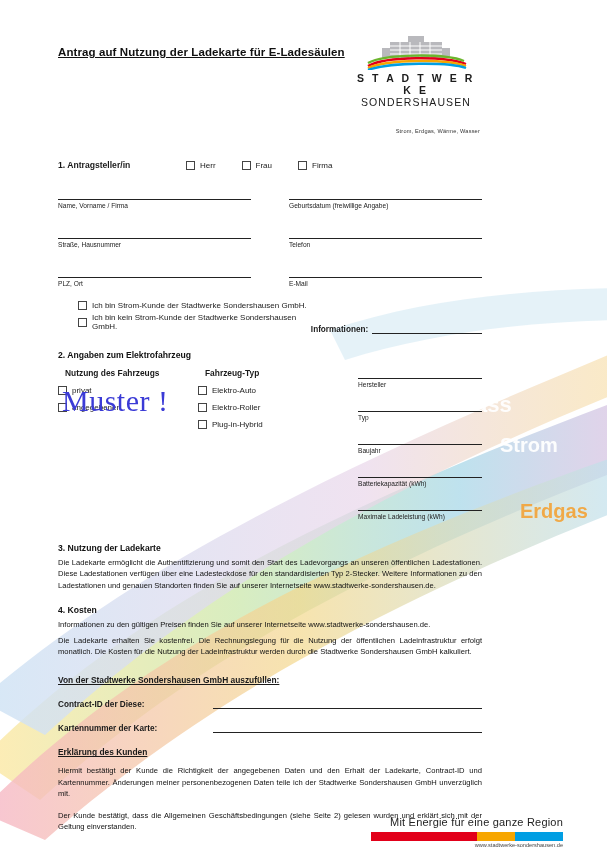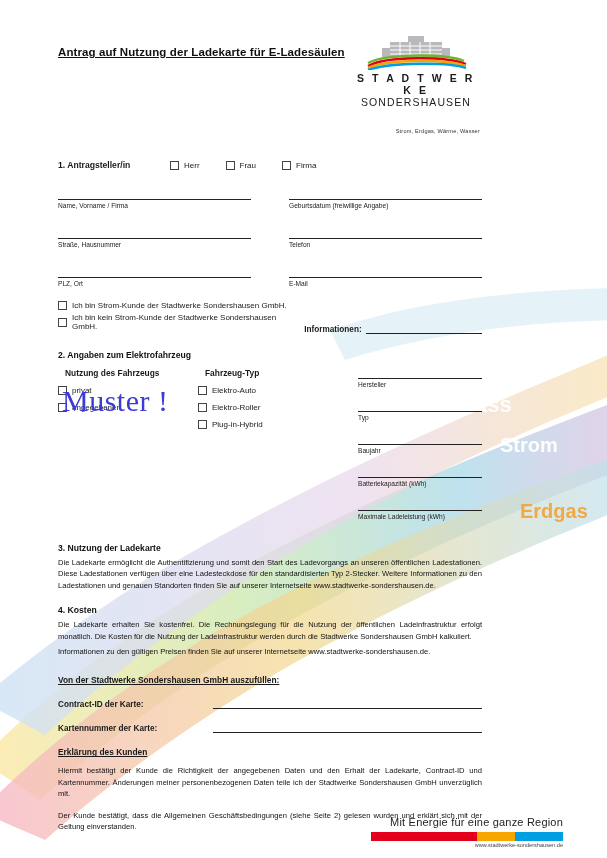--- a/index.html
+++ b/index.html
@@ -88,21 +88,21 @@
     margin: 0 0 4px 0;
     color: #111;
   }
   .sec-title.sp {
     margin-top: 16px;
   }
 
   .row1 {
     display: flex;
     align-items: center;
-    gap: 0;
+    gap: 16px;
     margin-top: 26px;
   }
   .row1 .lab {
     font-size: 8.6px;
     font-weight: bold;
     width: 112px;
   }
   .cbgroup {
     display: flex;
     gap: 26px;
@@ -142,21 +142,21 @@
   .field .cap {
     font-size: 6.6px;
     color: #222;
     margin-top: 2px;
   }
 
   .custrow {
     margin-top: 8px;
     font-size: 8px;
   }
-  .custrow .cb { margin-bottom: 3px; }
+  .custrow .cb { margin-bottom: 3px; margin-left: 20px; }
   .custline {
     display: flex;
     align-items: flex-end;
     gap: 4px;
   }
   .kundennr {
     font-size: 8.2px;
     font-weight: bold;
   }
   .kundennr-line {
@@ -456,27 +456,27 @@
     </div>
   </div>
 
   <div class="block">
     <div class="sec-title">3. Nutzung der Ladekarte</div>
     <p class="para">Die Ladekarte ermöglicht die Authentifizierung und somit den Start des Ladevorgangs an unseren öffentlichen Ladestationen. Diese Ladestationen verfügen über eine Ladesteckdose für den standardisierten Typ 2-Stecker. Weitere Informationen zu den Ladestationen und genauen Standorten finden Sie auf unserer Internetseite www.stadtwerke-sondershausen.de.</p>
   </div>
 
   <div class="block">
     <div class="sec-title">4. Kosten</div>
+    <p class="para">Informationen zu den gültigen Preisen finden Sie auf unserer Internetseite www.stadtwerke-sondershausen.de.</p>
     <p class="para">Die Ladekarte erhalten Sie kostenfrei. Die Rechnungslegung für die Nutzung der öffentlichen Ladeinfrastruktur erfolgt monatlich. Die Kosten für die Nutzung der Ladeinfrastruktur werden durch die Stadtwerke Sondershausen GmbH kalkuliert.</p>
-    <p class="para">Informationen zu den gültigen Preisen finden Sie auf unserer Internetseite www.stadtwerke-sondershausen.de.</p>
   </div>
 
   <div class="subhead">Von der Stadtwerke Sondershausen GmbH auszufüllen:</div>
   <div class="idrow">
-    <div class="lab">Contract-ID der Karte:</div>
+    <div class="lab">Contract-ID der Diese:</div>
     <div class="line"></div>
   </div>
   <div class="idrow">
     <div class="lab">Kartennummer der Karte:</div>
     <div class="line"></div>
   </div>
 
   <div class="block">
     <div class="subhead" style="margin-top:8px">Erklärung des Kunden</div>
     <p class="para" style="margin-top:8px">Hiermit bestätigt der Kunde die Richtigkeit der angegebenen Daten und den Erhalt der Ladekarte, Contract-ID und Kartennummer. Änderungen meiner personenbezogenen Daten teile ich der Stadtwerke Sondershausen GmbH unverzüglich mit.</p>

